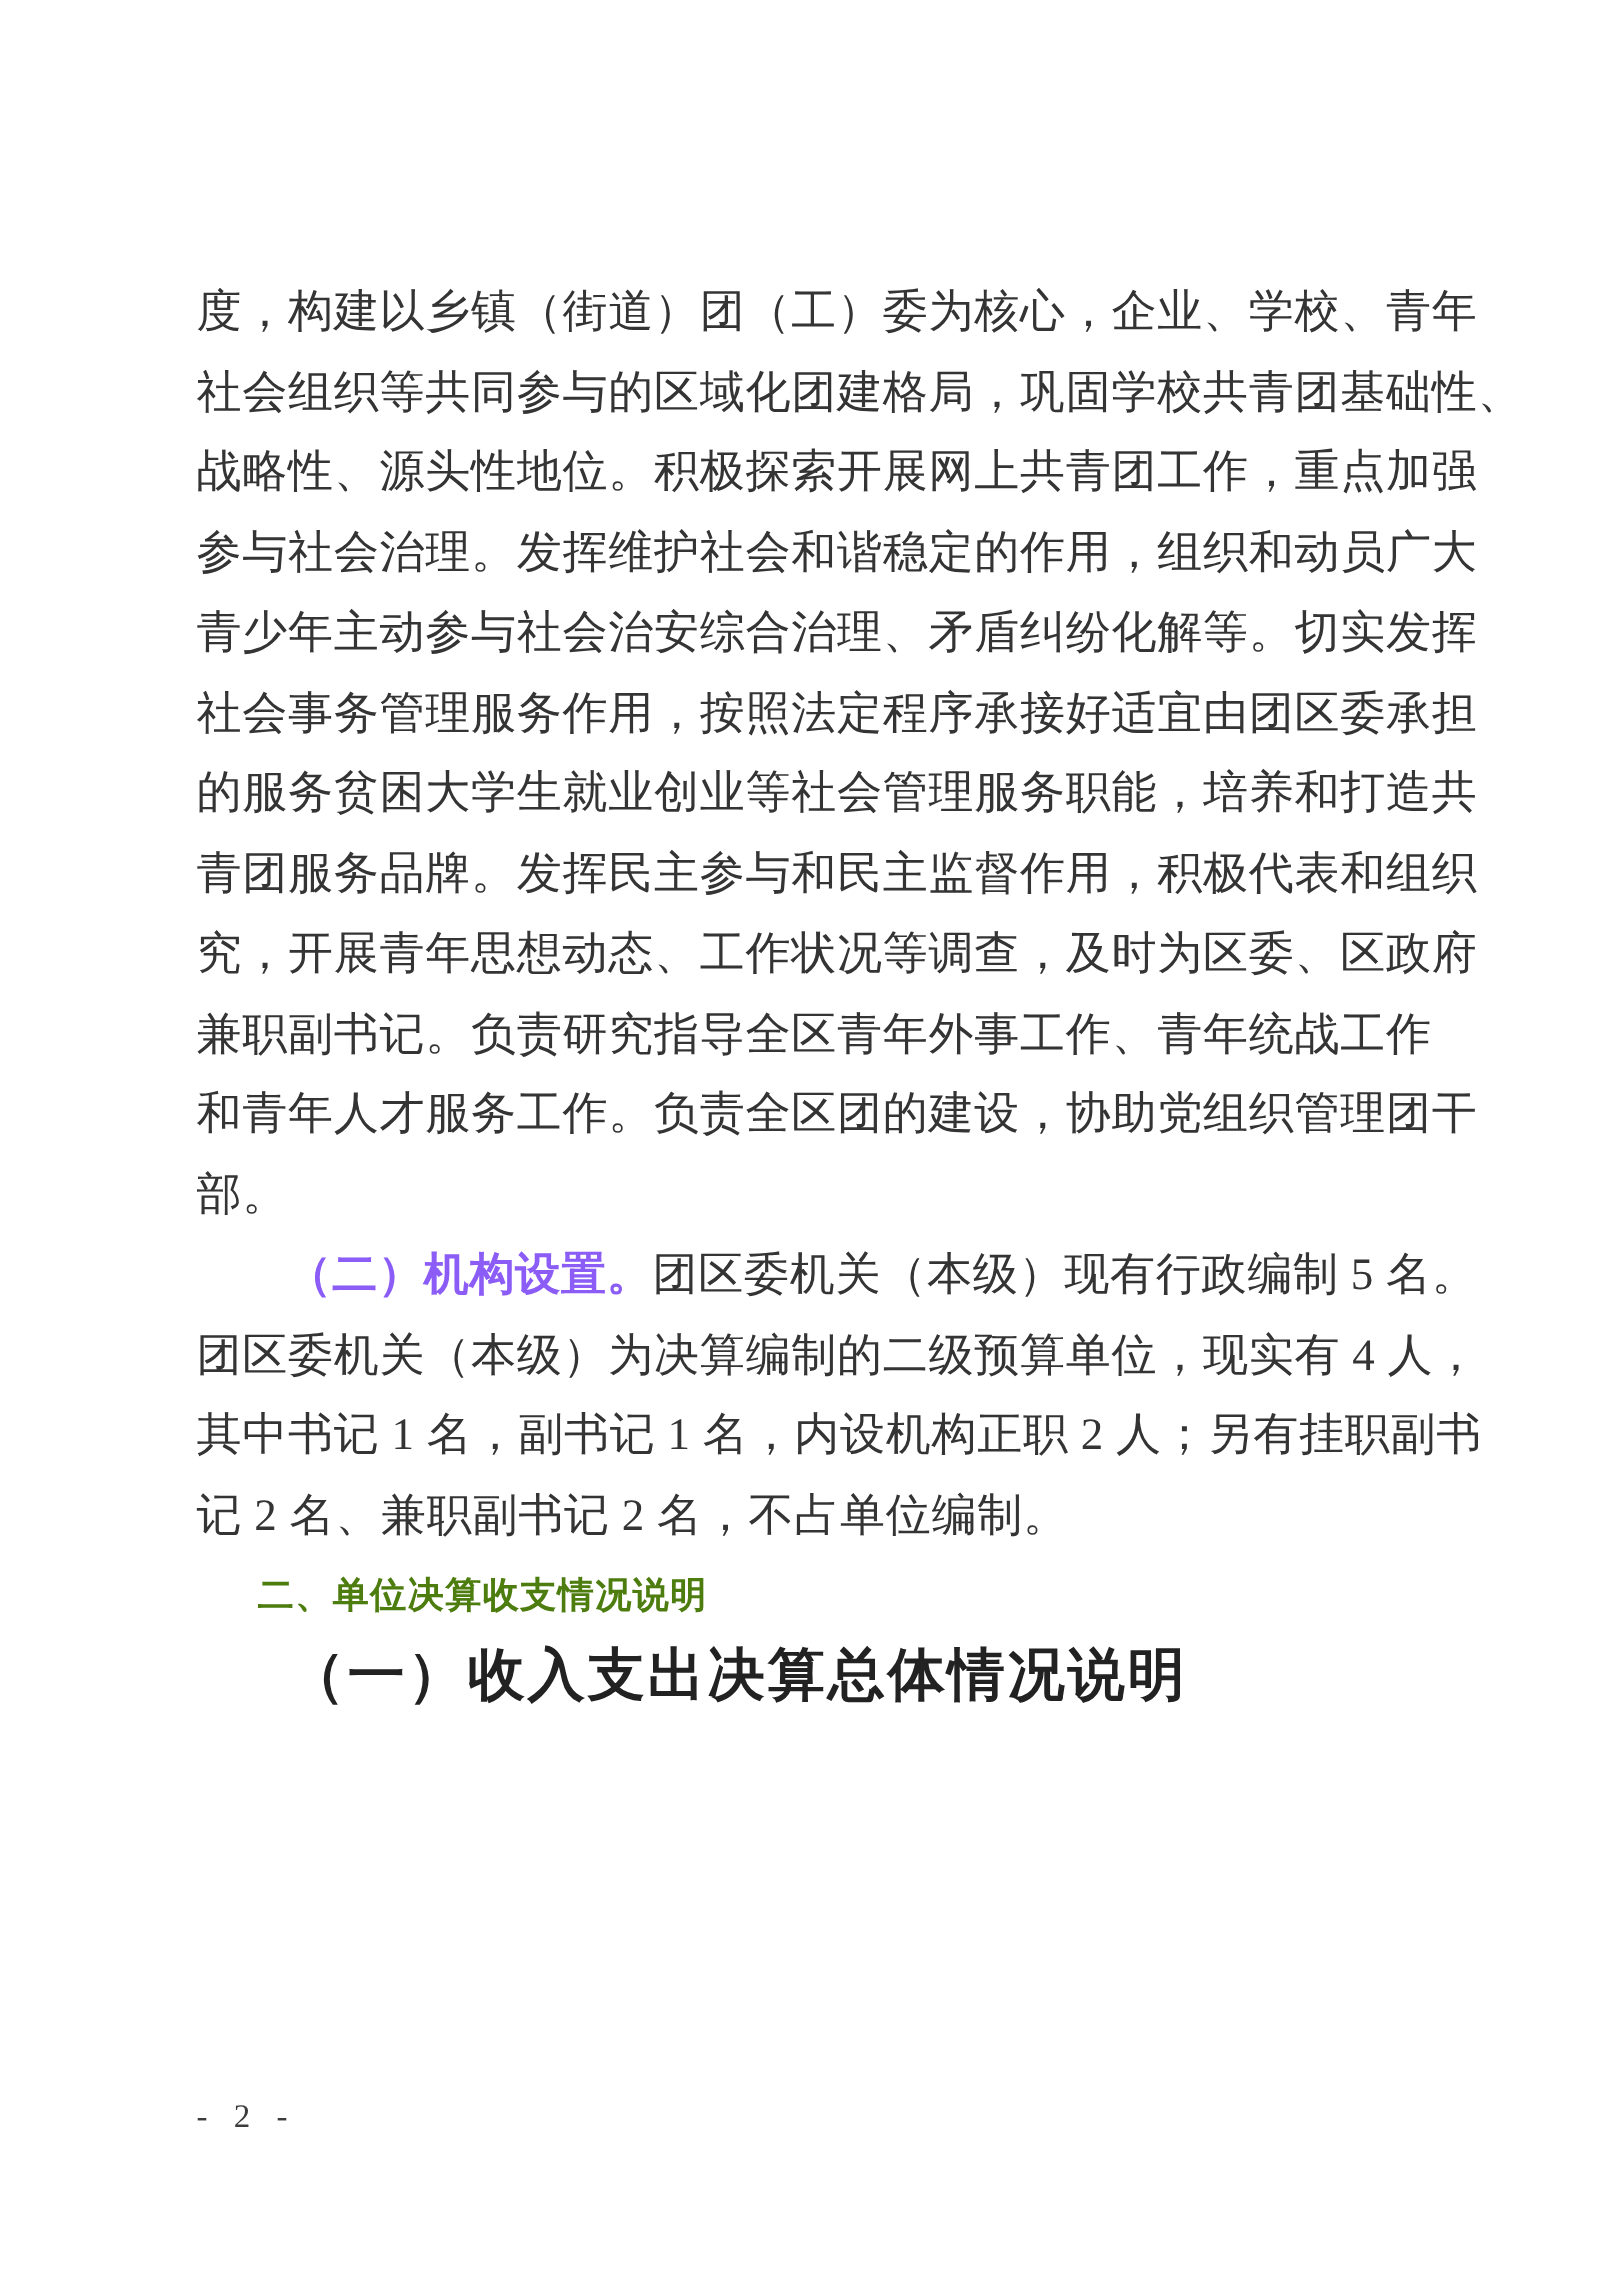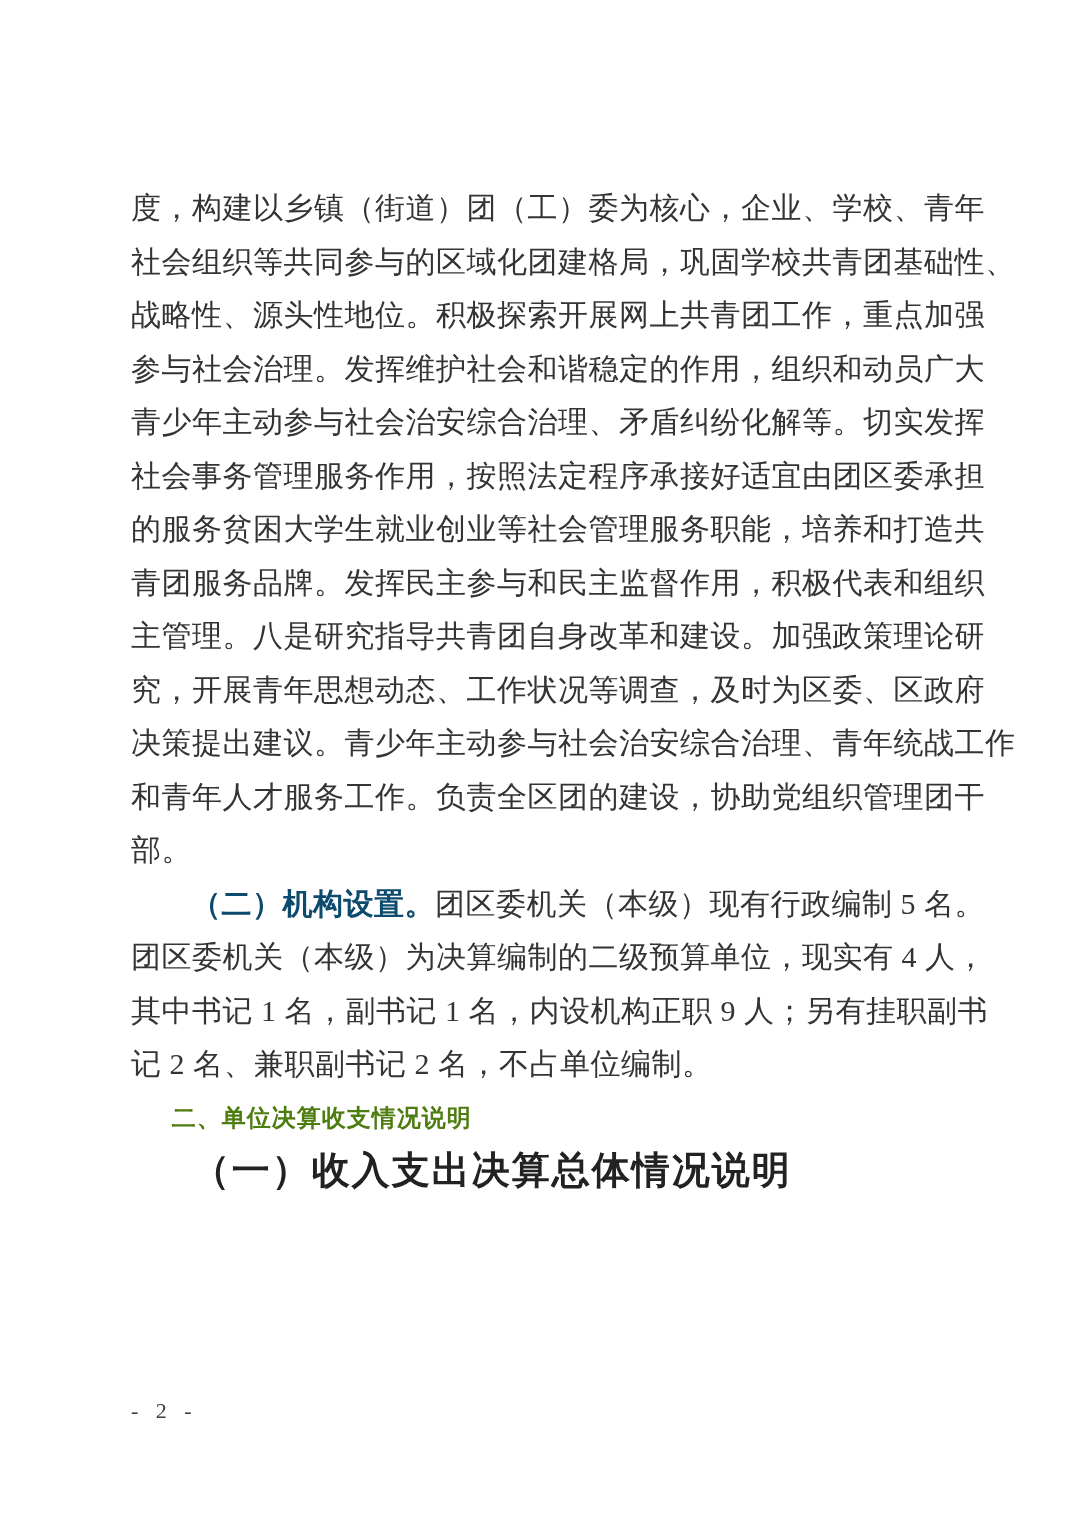--- a/index.html
+++ b/index.html
@@ -35,21 +35,21 @@
   }
   .line.para-end {
     text-align-last: left;
     white-space: normal;
   }
   .line.indent {
     text-indent: 2em;
   }
   .lead-bold {
     font-weight: bold;
-    color: #0c4a6e;
+    color: #8b5cf6;
   }
   .heading-hei {
     height: 53.5px;
     line-height: 53.5px;
     font-size: 24px;
     font-weight: bold;
     color: #4d7c0f;
     text-indent: 1.7em;
     font-family: "Liberation Sans", "DejaVu Sans", sans-serif;
     letter-spacing: 1px;
@@ -80,29 +80,28 @@
   <div class="content">
 
     <div class="line">度，构建以乡镇（街道）团（工）委为核心，企业、学校、青年</div>
     <div class="line">社会组织等共同参与的区域化团建格局，巩固学校共青团基础性、</div>
     <div class="line">战略性、源头性地位。积极探索开展网上共青团工作，重点加强</div>
     <div class="line">参与社会治理。发挥维护社会和谐稳定的作用，组织和动员广大</div>
     <div class="line">青少年主动参与社会治安综合治理、矛盾纠纷化解等。切实发挥</div>
     <div class="line">社会事务管理服务作用，按照法定程序承接好适宜由团区委承担</div>
     <div class="line">的服务贫困大学生就业创业等社会管理服务职能，培养和打造共</div>
     <div class="line">青团服务品牌。发挥民主参与和民主监督作用，积极代表和组织</div>
-    <div class="line">主管理。八是研究指导共青团自身改革和建设。加强政策理论研</div>
     <div class="line">究，开展青年思想动态、工作状况等调查，及时为区委、区政府</div>
-    <div class="line">决策提出建议。青少年主动参与社会治安综合治理、青年统战工作</div>
+    <div class="line">兼职副书记。负责研究指导全区青年外事工作、青年统战工作</div>
     <div class="line">和青年人才服务工作。负责全区团的建设，协助党组织管理团干</div>
     <div class="line para-end">部。</div>
 
     <div class="line indent"><span class="lead-bold">（二）机构设置。</span><span>团区委机关（本级）现有行政编制 5 名。</span></div>
     <div class="line">团区委机关（本级）为决算编制的二级预算单位，现实有 4 人，</div>
-    <div class="line">其中书记 1 名，副书记 1 名，内设机构正职 9 人；另有挂职副书</div>
+    <div class="line">其中书记 1 名，副书记 1 名，内设机构正职 2 人；另有挂职副书</div>
     <div class="line para-end">记 2 名、兼职副书记 2 名，不占单位编制。</div>
 
     <div class="heading-hei">二、单位决算收支情况说明</div>
 
     <div class="heading-kai">（一）收入支出决算总体情况说明</div>
 
   </div>
 
   <div class="page-number">- 2 -</div>
 </div>

